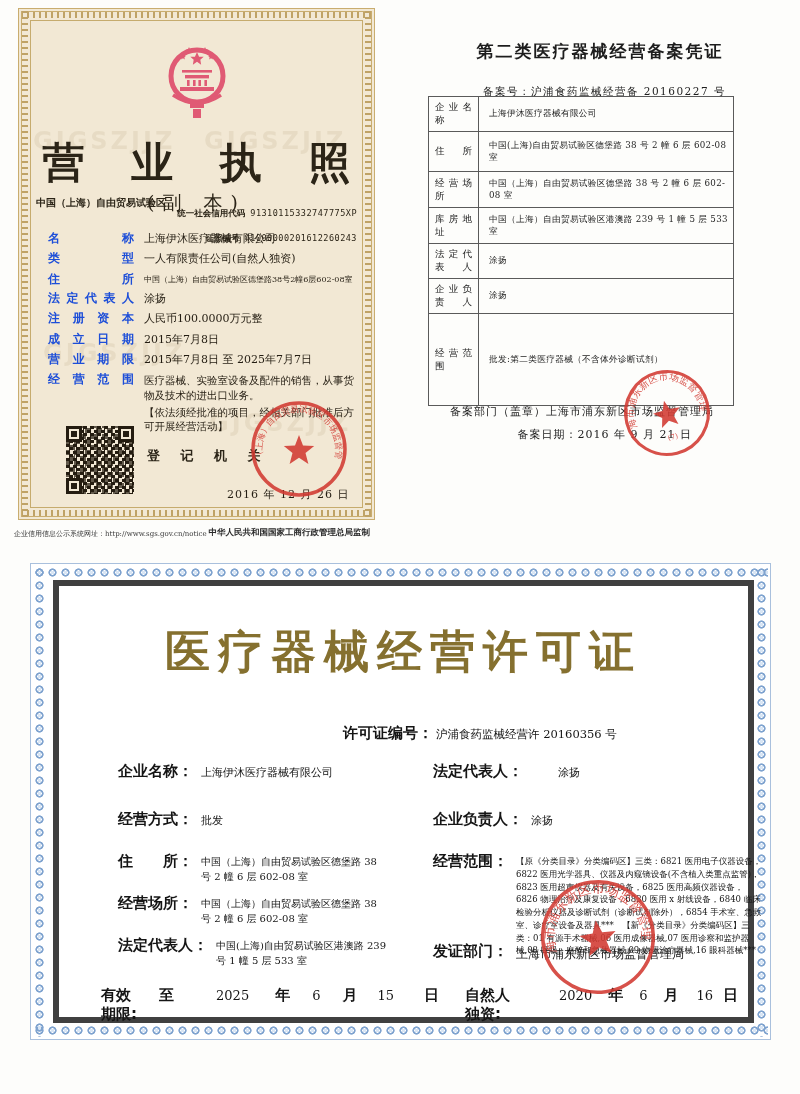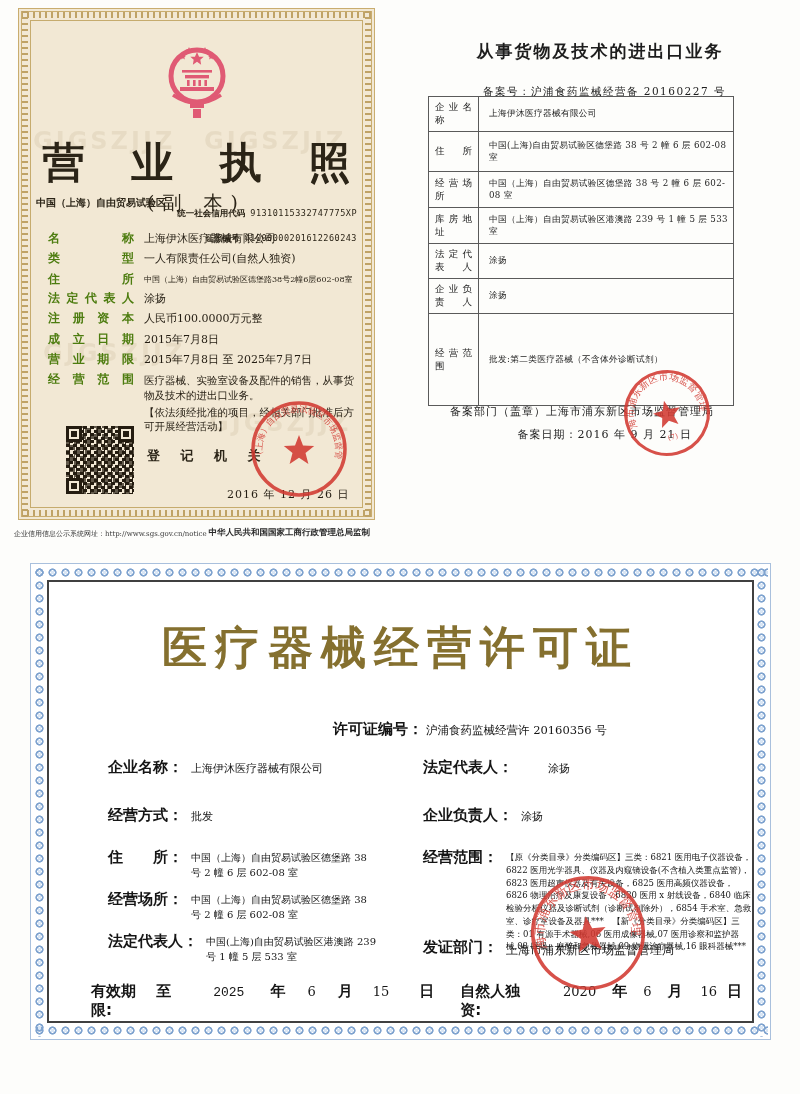--- a/index.html
+++ b/index.html
@@ -25,21 +25,21 @@
         font-size:42px; letter-spacing:16px; text-indent:16px; color:#2b2417; }
   .bl-sub { position:absolute; top:181px; left:0; right:0; text-align:center;
         font-size:19px; letter-spacing:8px; color:#2b2417; }
   .bl-region { position:absolute; left:17px; top:187px; font-size:10px; font-weight:bold; color:#2b2417; }
   .bl-codes { position:absolute; right:17px; top:190px; text-align:right; line-height:1.55; color:#2b2417; }
   .bl-codes .lbl { font-weight:bold; font-size:8.5px; }
   .bl-codes .num { font-family:"DejaVu Sans Mono","Liberation Mono",monospace; font-size:8.5px; letter-spacing:0.5px; }
   .bl-fields { position:absolute; left:29px; top:222px; width:312px; }
   .bl-row { display:flex; gap:10px; margin-bottom:5px; }
   .bl-label { width:86px; flex:none; font-weight:bold; font-size:12px; line-height:1.2;
-        color:#4d7c0f; text-align:justify; text-align-last:justify; }
+        color:#1d4ed8; text-align:justify; text-align-last:justify; }
   .bl-value { flex:1; font-size:11px; color:#241d12; line-height:1.3; padding-top:1px; }
   .bl-value.sm { font-size:8px; white-space:nowrap; padding-top:3px; }
   .bl-value.scope { font-size:10.5px; line-height:1.4; }
   .bl-note { display:block; margin-top:2px; }
   .qr { position:absolute; left:44px; top:414px; width:74px; height:74px; background:#f2e8d4; padding:3px; }
   .qr-m { position:relative; width:68px; height:68px; background-color:#f2e8d4;
         background-image:
           repeating-conic-gradient(#241c10 0 25%, rgba(0,0,0,0) 0 50%),
           repeating-conic-gradient(rgba(36,28,16,.7) 0 25%, rgba(0,0,0,0) 0 50%);
         background-size:7px 7px, 11px 11px; background-position:0 0, 3px 2px; }
@@ -73,21 +73,21 @@
   .oplic { position:absolute; left:30px; top:563px; width:741px; height:477px;
            background:#fff; border:1px solid #a9c0dd; }
   .bb { position:absolute; background-image:radial-gradient(circle at 6.5px 6.5px,
             rgba(255,255,255,0) 2px, #7fa3cf 2.5px, #7fa3cf 3.8px, rgba(255,255,255,0) 4.4px),
             radial-gradient(circle at 6.5px 6.5px, #d8e5f4 0 1.8px, rgba(0,0,0,0) 2px);
         background-size:13px 13px; }
   .bb-t { top:2px; left:2px; right:2px; height:13px; }
   .bb-b { bottom:2px; left:2px; right:2px; height:13px; }
   .bb-l { left:2px; top:2px; bottom:2px; width:13px; }
   .bb-r { right:2px; top:2px; bottom:2px; width:13px; }
-  .op-content { position:absolute; inset:16px; border:2px solid #404040; background:#fff; color:#151515; }
+  .op-content { position:absolute; inset:16px; border:6px solid #404040; background:#fff; color:#151515;margin-left:6px; }
   .op-title { position:absolute; top:36px; left:0; right:0; text-align:center;
         font-family:"DejaVu Sans","Liberation Sans",sans-serif; font-weight:bold;
         font-size:45px; letter-spacing:8px; color:#85702f; }
   .op-licno { position:absolute; top:138px; left:284px; display:flex; align-items:baseline; gap:3px; }
   .op-licno .lab { font-family:"DejaVu Sans","Liberation Sans",sans-serif; font-weight:bold; font-size:15px;text-align:center; }
   .op-licno .val { font-size:11.5px; }
   .op-row { position:absolute; display:flex; gap:8px; }
   .op-lab { font-family:"DejaVu Sans","Liberation Sans",sans-serif; font-weight:bold; font-size:15px;
         flex:none; white-space:nowrap; }
   .op-val { font-size:10px; line-height:1.45; padding-top:3px; }
@@ -216,21 +216,21 @@
         <textPath href="#arc1" startOffset="50%">中国（上海）自由贸易试验区市场监督管理局</textPath>
       </text>
       <path fill="#d23a32" d="M50,36 L54,46.5 L65.2,47.1 L56.5,54.1 L59.4,64.9 L50,58.8 L40.6,64.9 L43.5,54.1 L34.8,47.1 L46,46.5 Z"></path>
     </svg>
   </section>
 
   <div class="gs-footer-left">企业信用信息公示系统网址：http://www.sgs.gov.cn/notice</div>
   <div class="gs-footer-right">中华人民共和国国家工商行政管理总局监制</div>
 
   <section class="filing">
-    <h2 class="f-title">从事货物及技术的进出口业务</h2>
+    <h2 class="f-title">第二类医疗器械经营备案凭证</h2>
     <div class="f-recno">备案号：沪浦食药监械经营备 20160227 号</div>
 
     <table class="f-table">
       <tbody>
           <tr style="height:30px;">
         <td class="lab">
               <div>企业名称</div>
             </td>
         <td class="val">上海伊沐医疗器械有限公司</td>
       </tr>
@@ -337,21 +337,21 @@
         <span class="op-val tiny" style="width:248px;">【原《分类目录》分类编码区】三类：6821 医用电子仪器设备，6822 医用光学器具、仪器及内窥镜设备(不含植入类重点监管)，6823 医用超声仪器及有关设备，6825 医用高频仪器设备，6826 物理治疗及康复设备，6830 医用 x 射线设备，6840 临床检验分析仪器及诊断试剂（诊断试剂除外），6854 手术室、急救室、诊疗室设备及器具***　【新《分类目录》分类编码区】三类：01 有源手术器械,06 医用成像器械,07 医用诊察和监护器械,08 呼吸、麻醉和急救器械,09 物理治疗器械,16 眼科器械***</span>
       </div>
       <div class="op-row" style="left:374px; top:356px; width:332px;">
         <span class="op-lab">发证部门：</span>
         <span class="op-val" style="font-size:12px; padding-top:4px;">上海市浦东新区市场监督管理局</span>
       </div>
 
       <div class="op-dates">
         <span class="b">有效期限:</span>
         <span class="b" style="margin-left:14px;">至</span>
-        <span class="n" style="margin-left:42px;font-family:Liberation Mono, monospace;">2025</span>
+        <span class="n" style="margin-left:42px;">2025</span>
         <span class="b" style="margin-left:26px;">年</span>
         <span class="n" style="margin-left:22px;">6</span>
         <span class="b" style="margin-left:22px;">月</span>
         <span class="n" style="margin-left:20px;">15</span>
         <span class="b" style="margin-left:30px;">日</span>
         <span class="b" style="margin-left:26px;">自然人独资:</span>
         <span class="n" style="margin-left:40px;">2020</span>
         <span class="b" style="margin-left:16px;">年</span>
         <span class="n" style="margin-left:16px;">6</span>
         <span class="b" style="margin-left:16px;">月</span>

